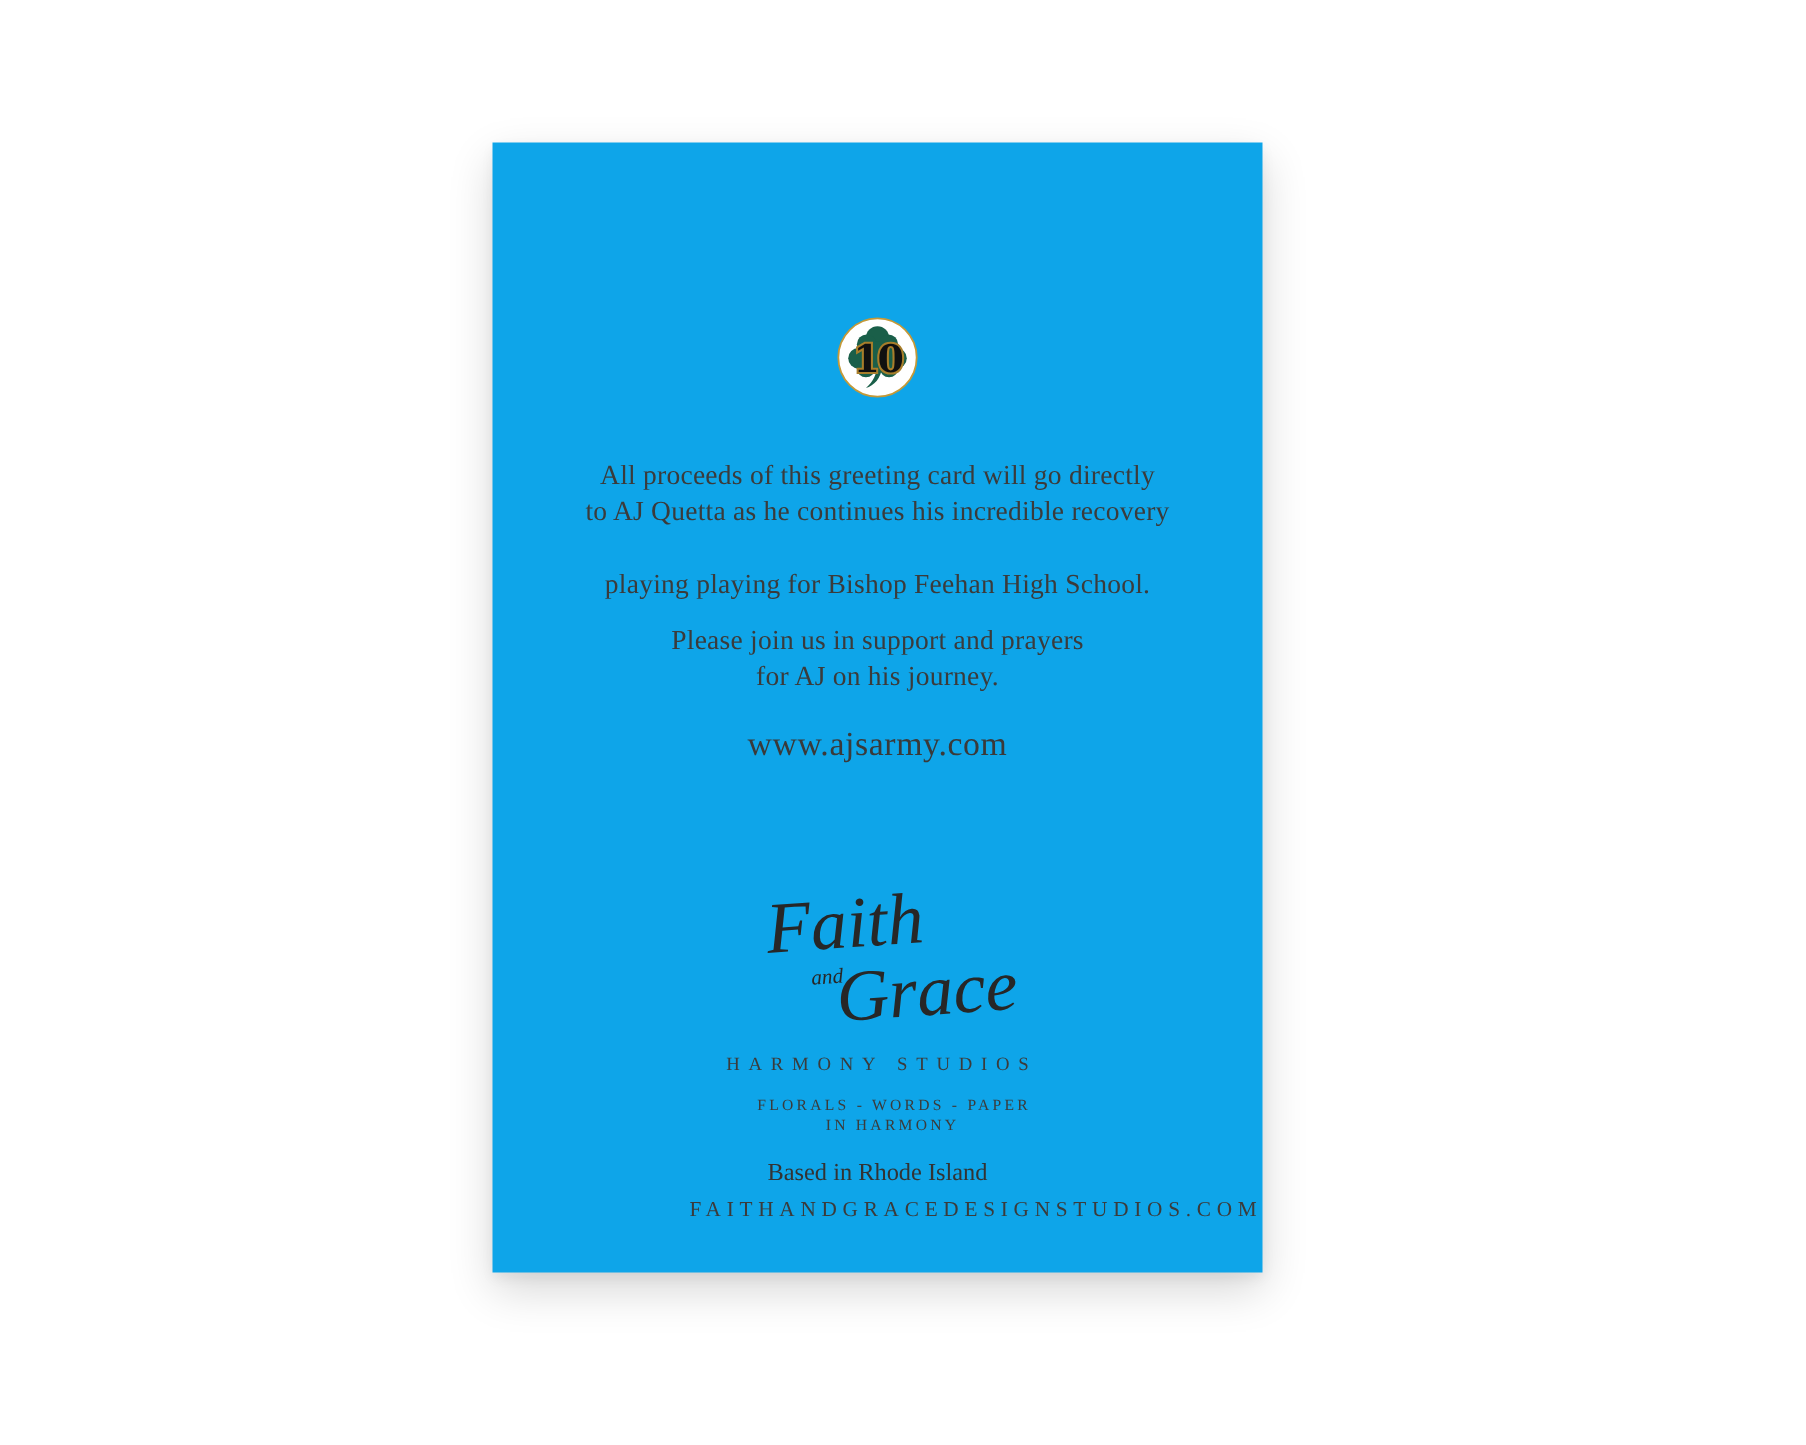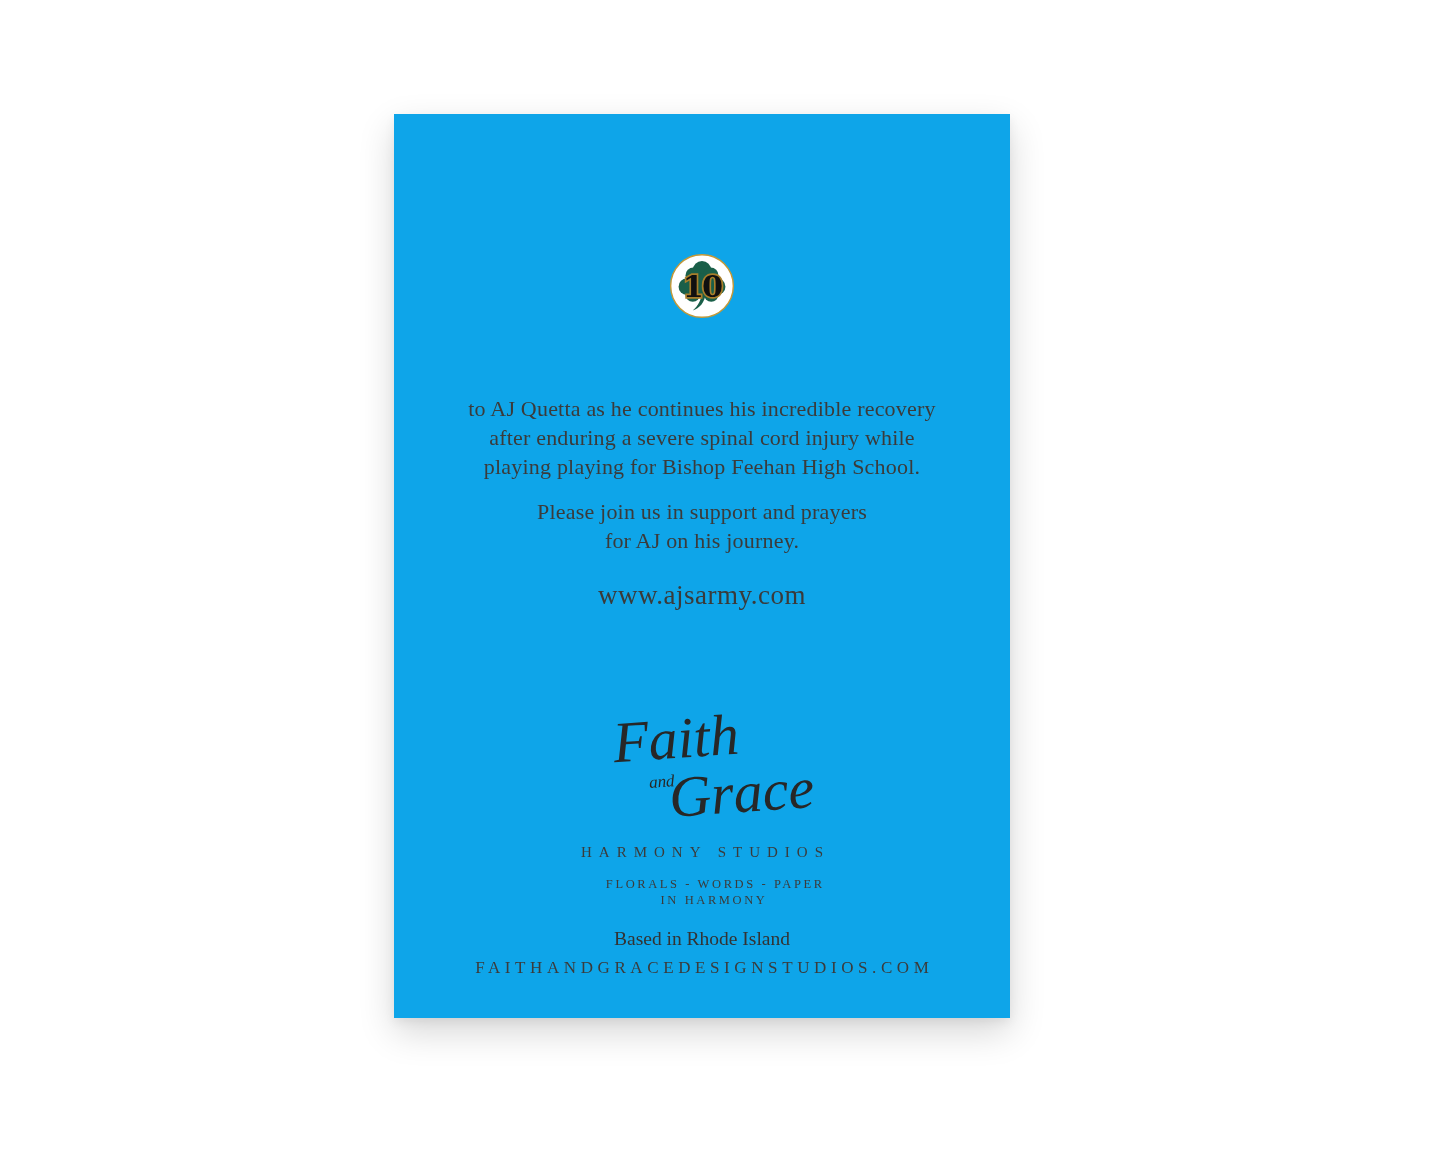--- a/index.html
+++ b/index.html
@@ -115,20 +115,21 @@
     line-height: 24px;
     color: #333333;
   }
 
   .brand-url {
     margin-top: 7px;
     font-size: 17px;
     letter-spacing: 4.6px;
     color: #3b3b3b;
     text-indent: 4.6px;
+    text-align: right;
   }
 </style>
 </head>
 <body>
 
 <div class="stage">
   <div class="card">
 
     <div class="badge">
       <svg viewBox="0 0 100 100" width="66" height="66">
@@ -143,23 +144,23 @@
           <circle cx="64" cy="63" r="11"></circle>
           <circle cx="50" cy="48" r="17"></circle>
           <path d="M50 58 C 49 71, 45 79, 36 87 C 46 84, 54 76, 56 60 Z"></path>
         </g>
         <text x="50" y="67" text-anchor="middle" font-family="'DejaVu Serif', serif" font-size="46" font-weight="bold" letter-spacing="-3" stroke-width="5" fill="#A87E2B" paint-order="stroke" stroke="#A87E2B">10</text>
         <text x="50" y="67" text-anchor="middle" font-family="'DejaVu Serif', serif" font-size="46" font-weight="bold" letter-spacing="-3" fill="#101010">10</text>
       </svg>
     </div>
 
     <p class="para1">
+      <span>All proceeds of this greeting card will go directly</span><br>
+      <span>to AJ Quetta as he continues his incredible recovery</span><br>
       <br>
-      <span>to AJ Quetta as he continues his incredible recovery</span><br>
-      <span>after enduring a severe spinal cord injury while</span><br>
       <span>playing playing for Bishop Feehan High School.</span>
     </p>
 
     <p class="para2">
       <span>Please join us in support and prayers</span><br>
       <span>for AJ on his journey.</span>
     </p>
 
     <p class="url">www.ajsarmy.com</p>
 

